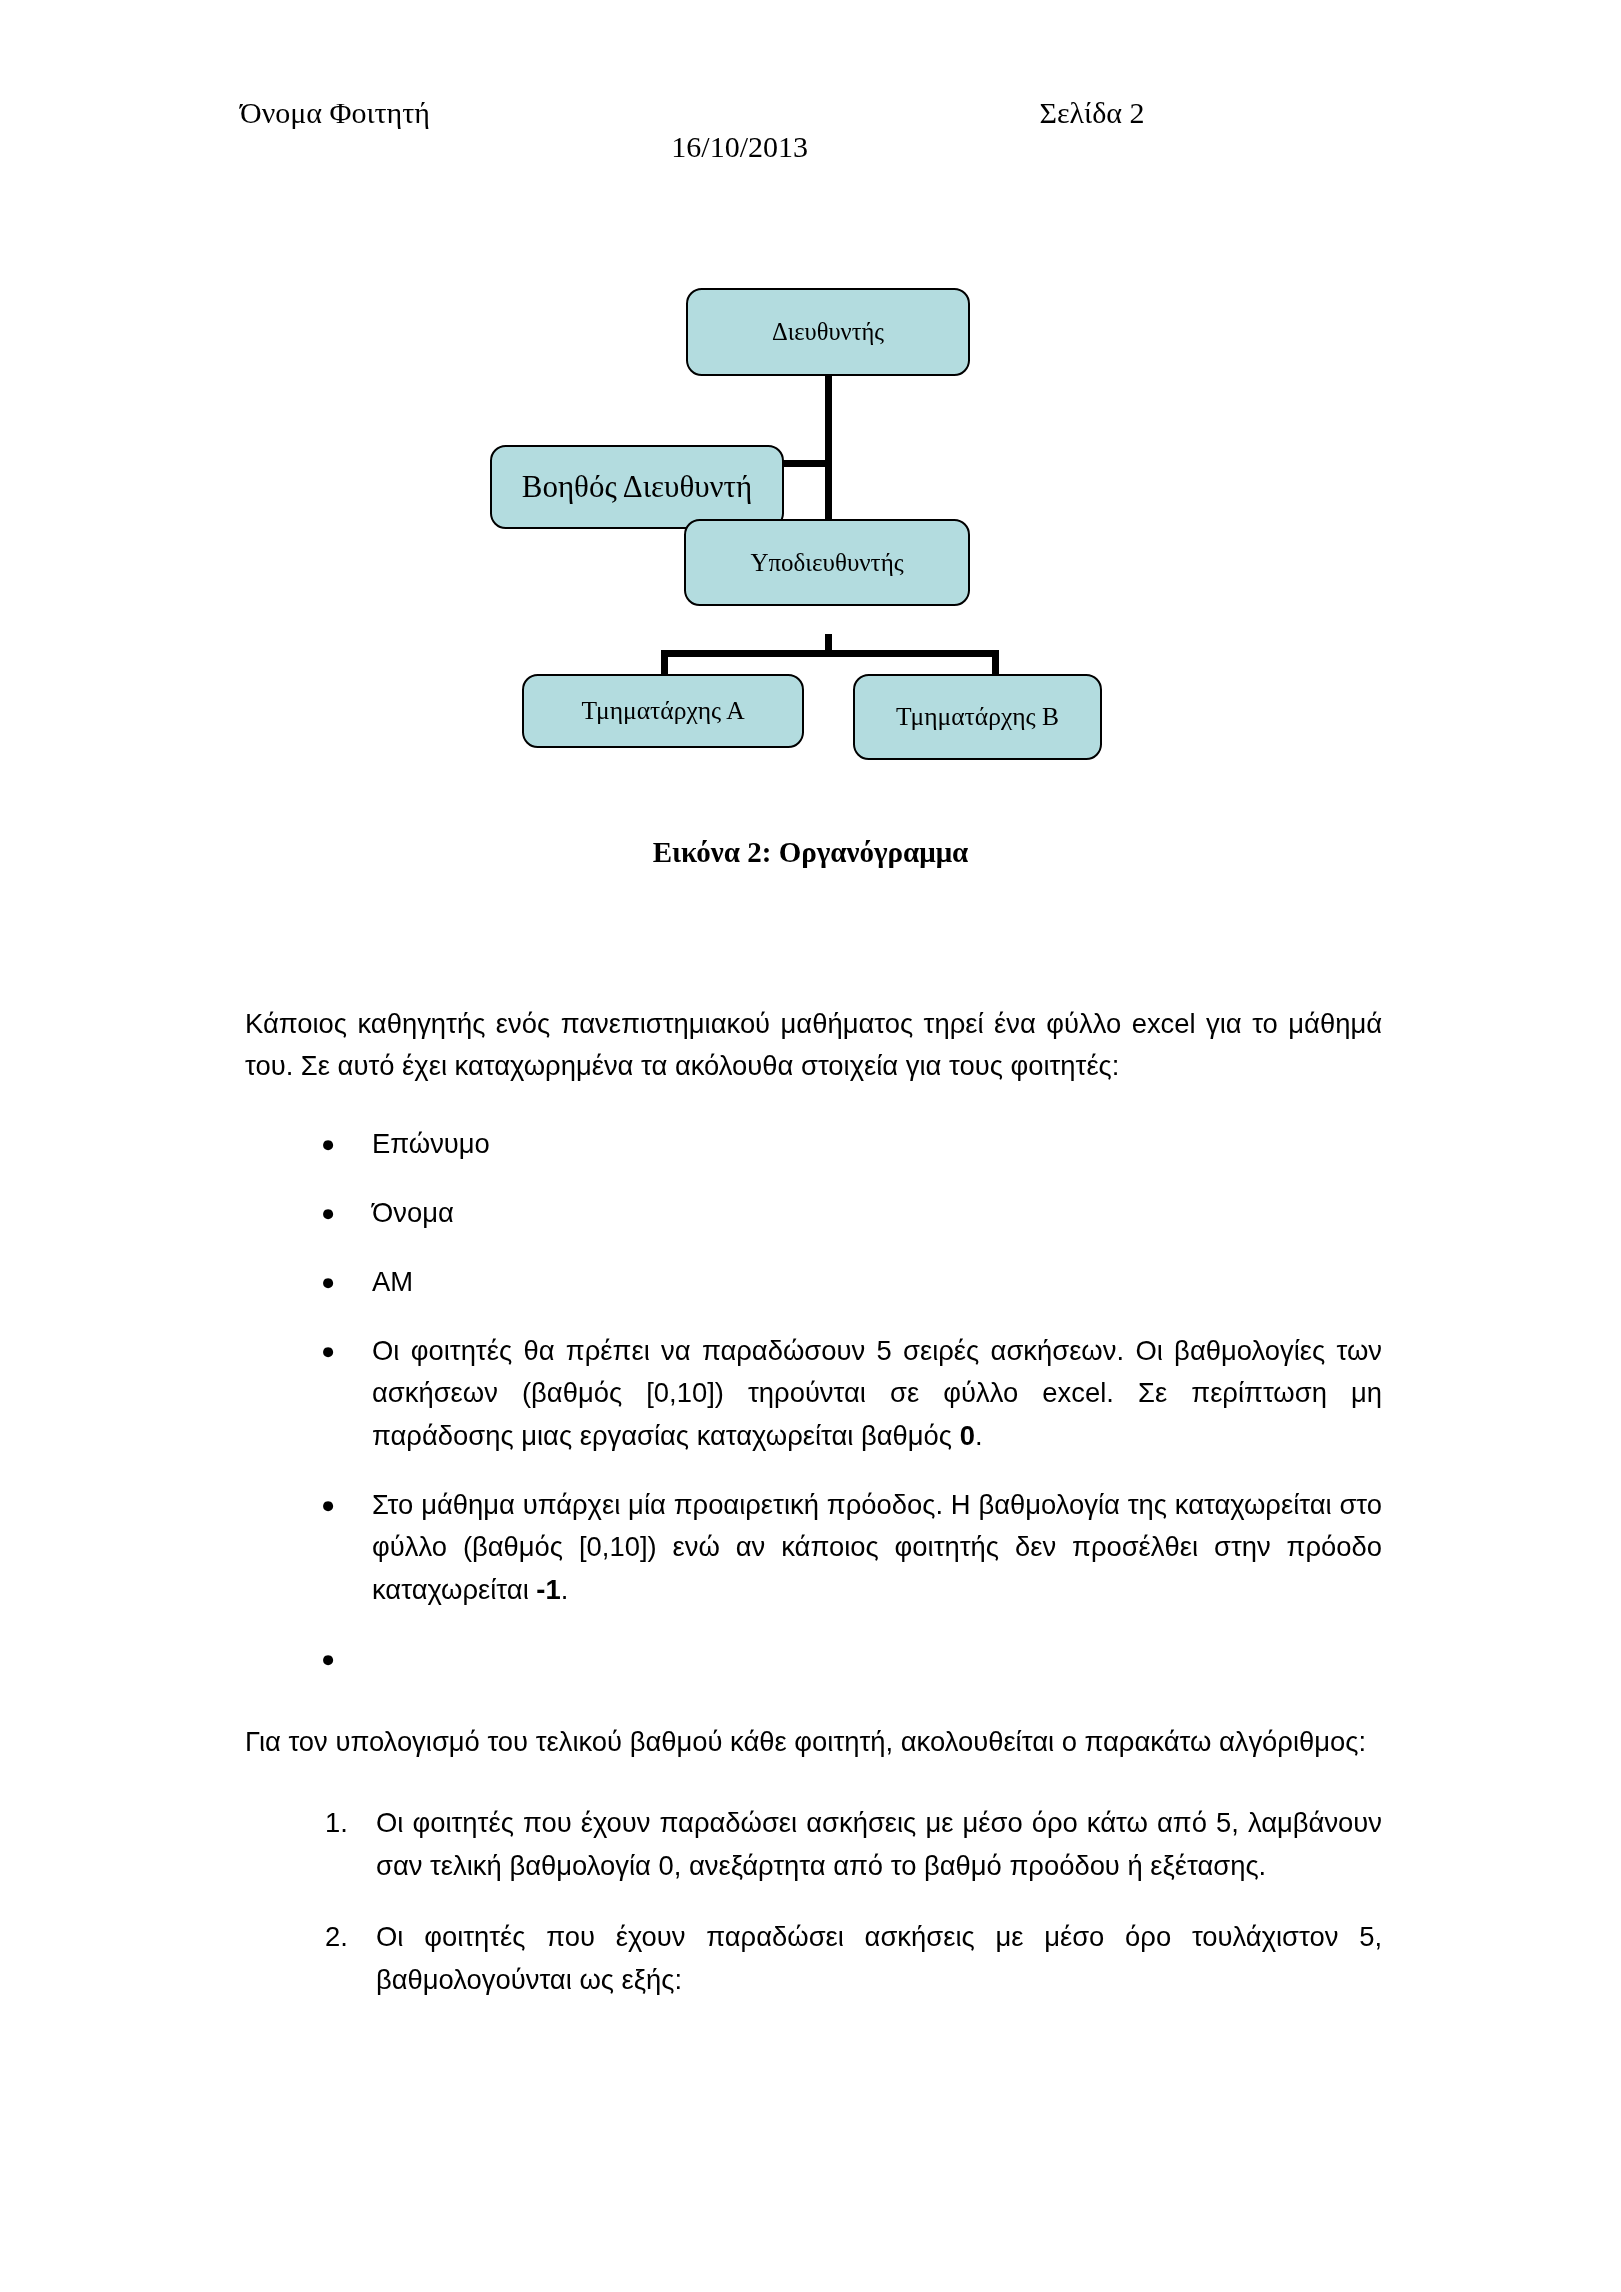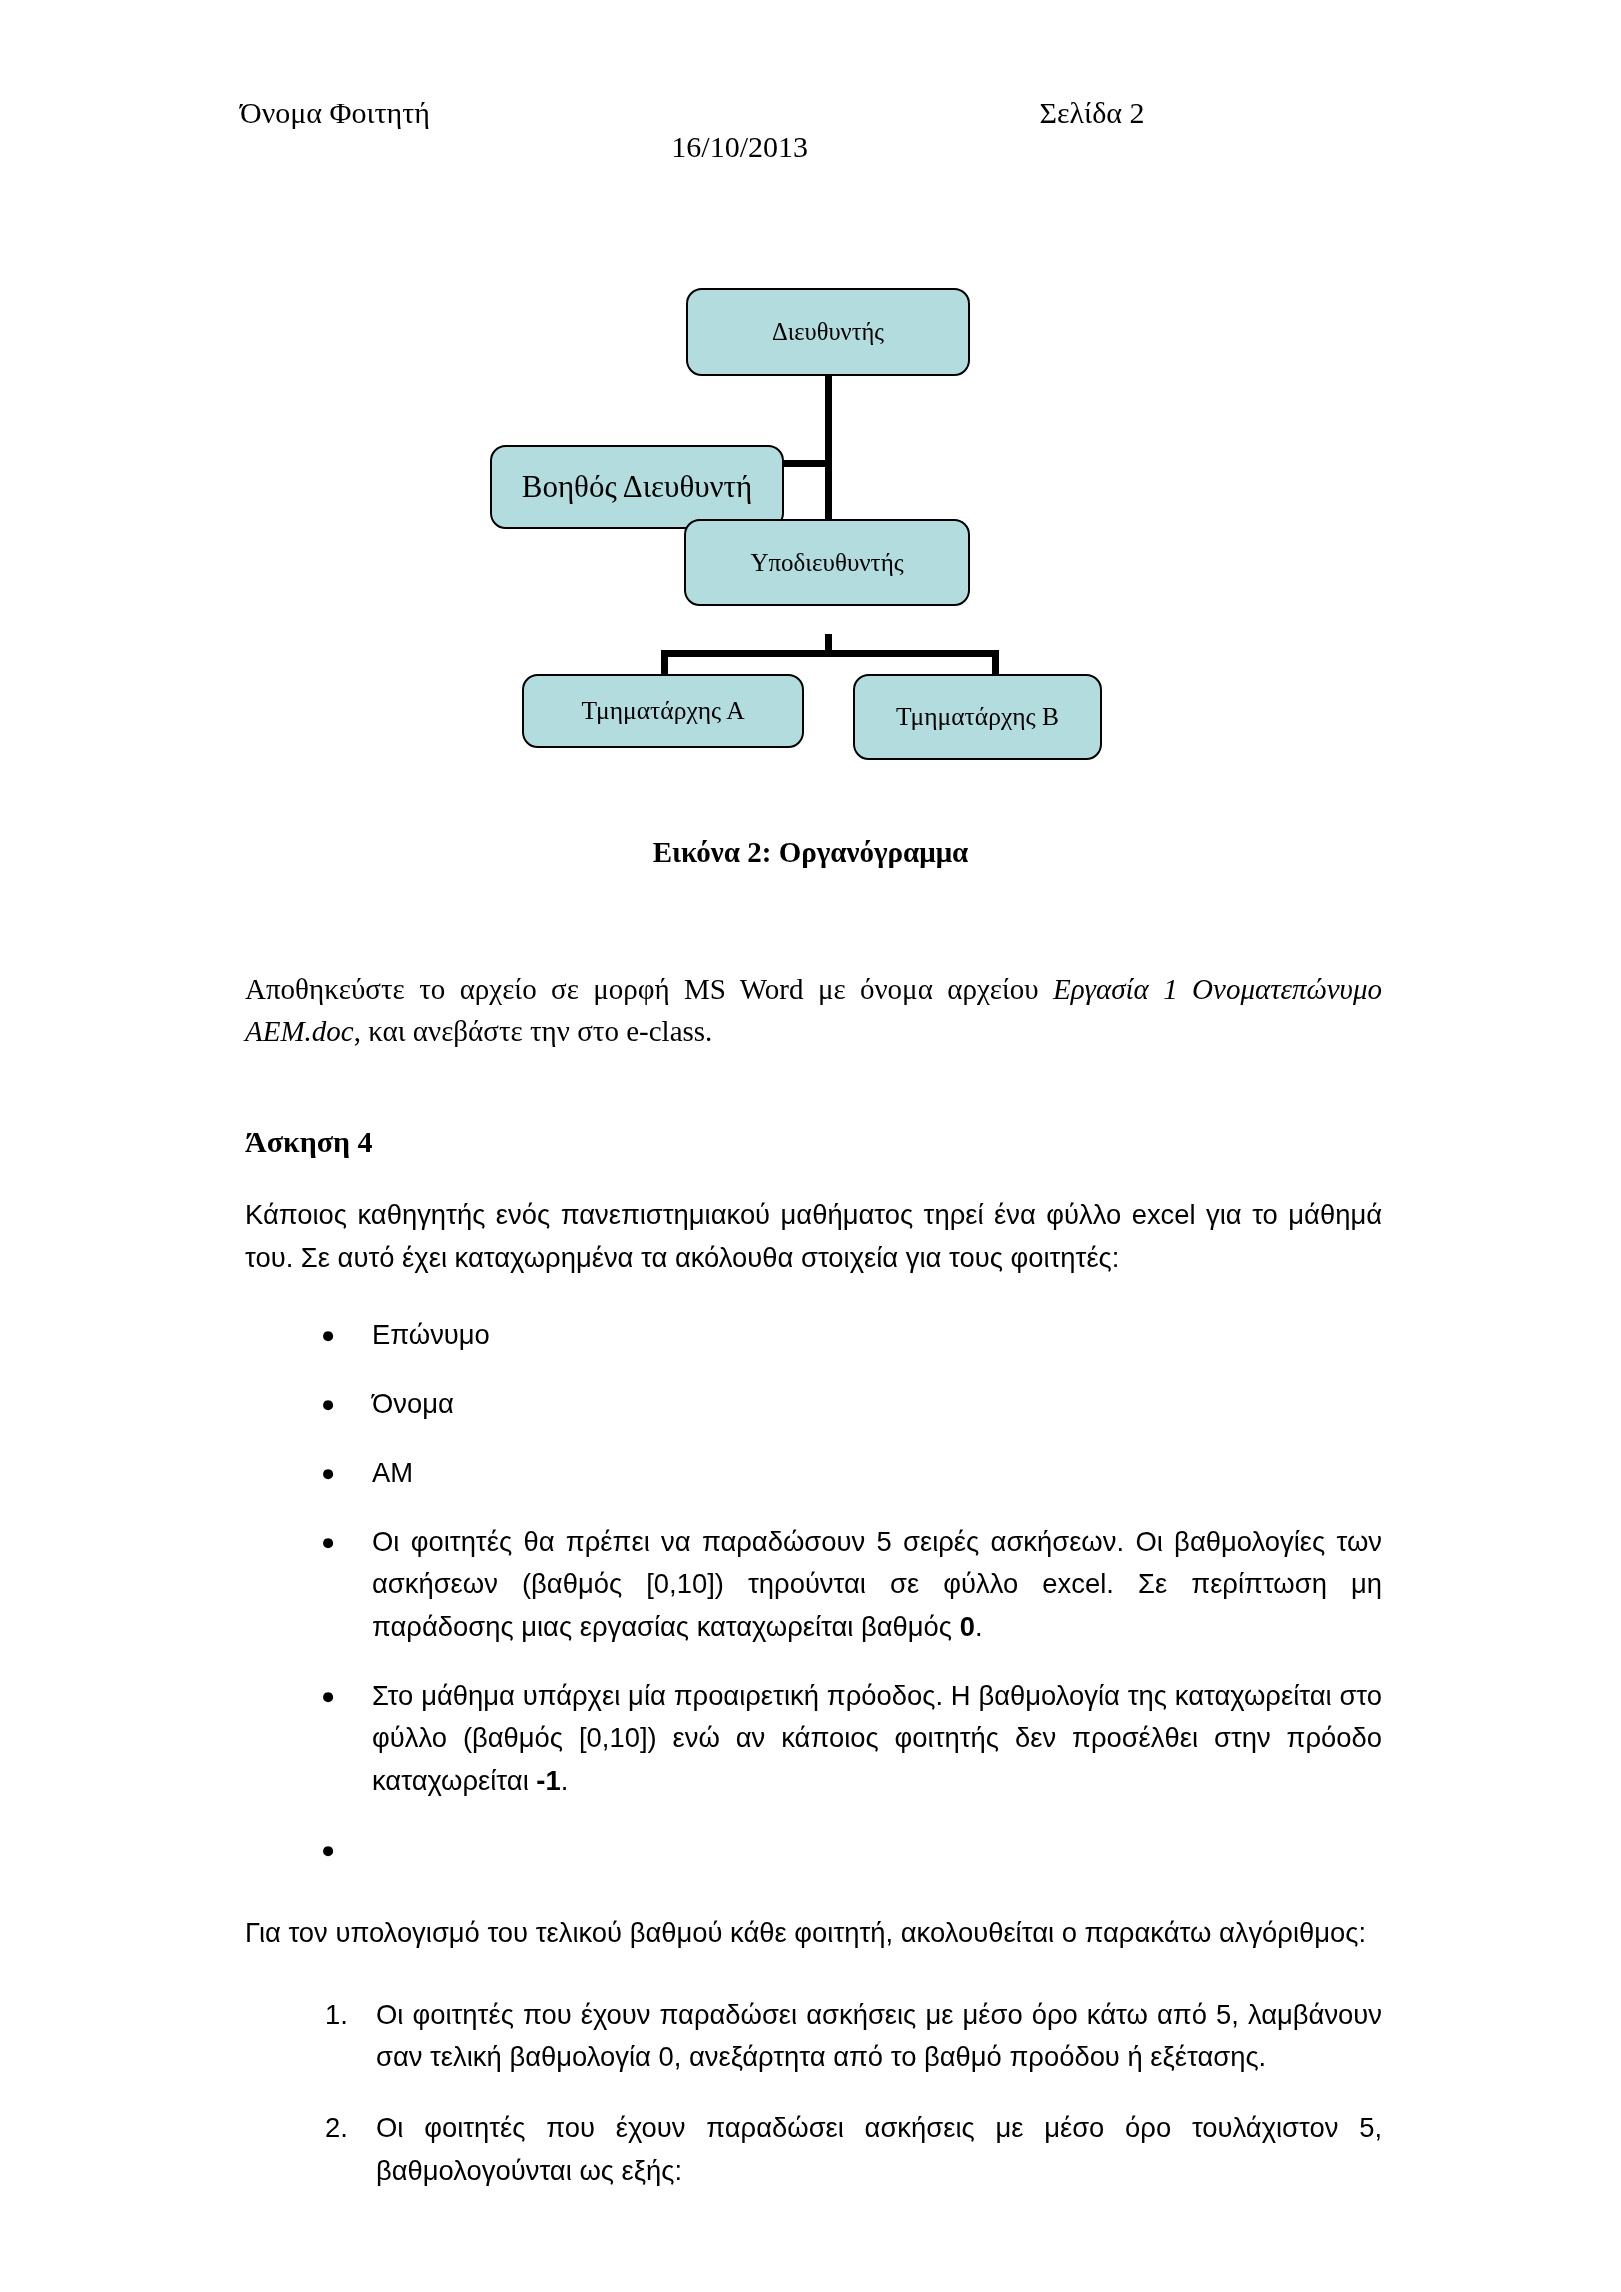--- a/index.html
+++ b/index.html
@@ -137,23 +137,21 @@
     <div class="node node-assistant">Βοηθός Διευθυντή</div>
     <div class="node node-deputy">Υποδιευθυντής</div>
     <div class="node node-head-a">Τμηματάρχης Α</div>
     <div class="node node-head-b">Τμηματάρχης Β</div>
 
     <figcaption class="figure-caption">Εικόνα 2: Οργανόγραμμα</figcaption>
   </figure>
 
   <div class="content">
 
-    <p class="save-paragraph"><span>Αποθηκεύστε το αρχείο σε μορφή MS Word με όνομα αρχείου </span><span class="italic">Εργασία 1 Ονοματεπώνυμο ΑΕΜ.doc</span><span>, και ανεβάστε την στο e-class.</span></p>
 
-    <h2 class="exercise-heading">Άσκηση 4</h2>
 
     <p class="body-sans intro-paragraph">Κάποιος καθηγητής ενός πανεπιστημιακού μαθήματος τηρεί ένα φύλλο excel για το μάθημά του. Σε αυτό έχει καταχωρημένα τα ακόλουθα στοιχεία για τους φοιτητές:</p>
 
     <ul class="bullet-list body-sans">
       <li>
         <span class="marker">●</span>
         <span>Επώνυμο</span>
       </li>
       <li>
         <span class="marker">●</span>

